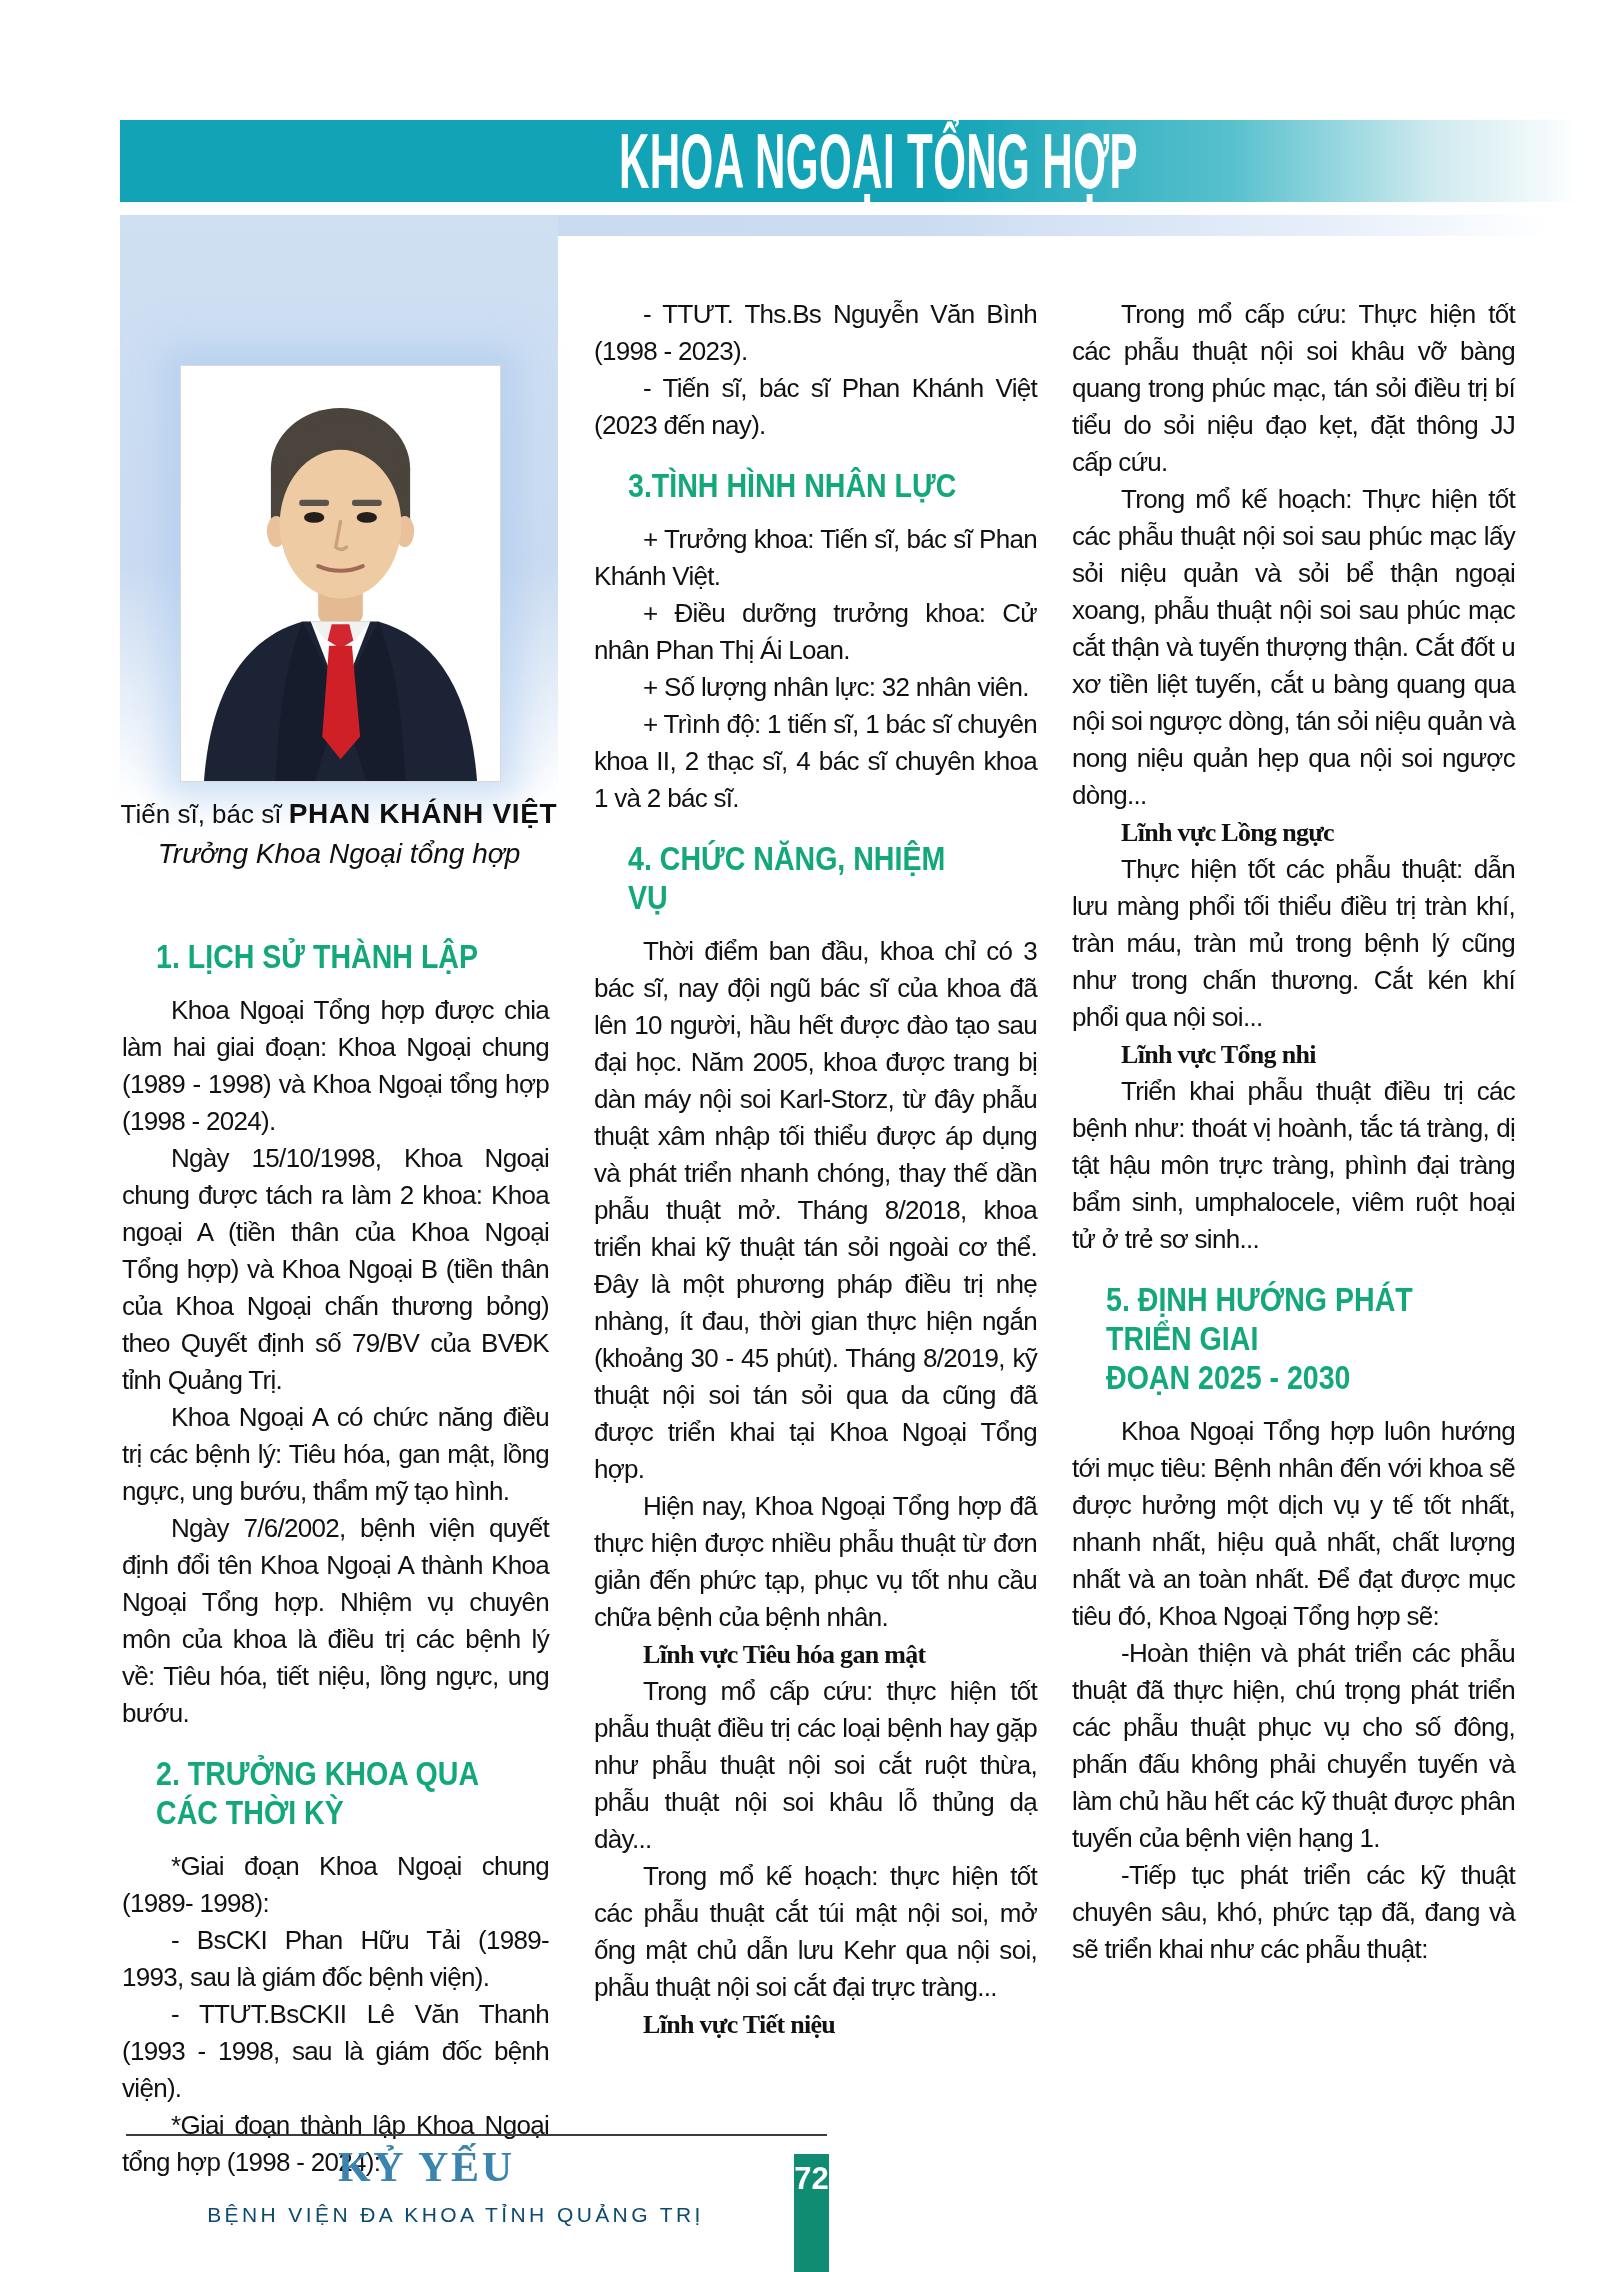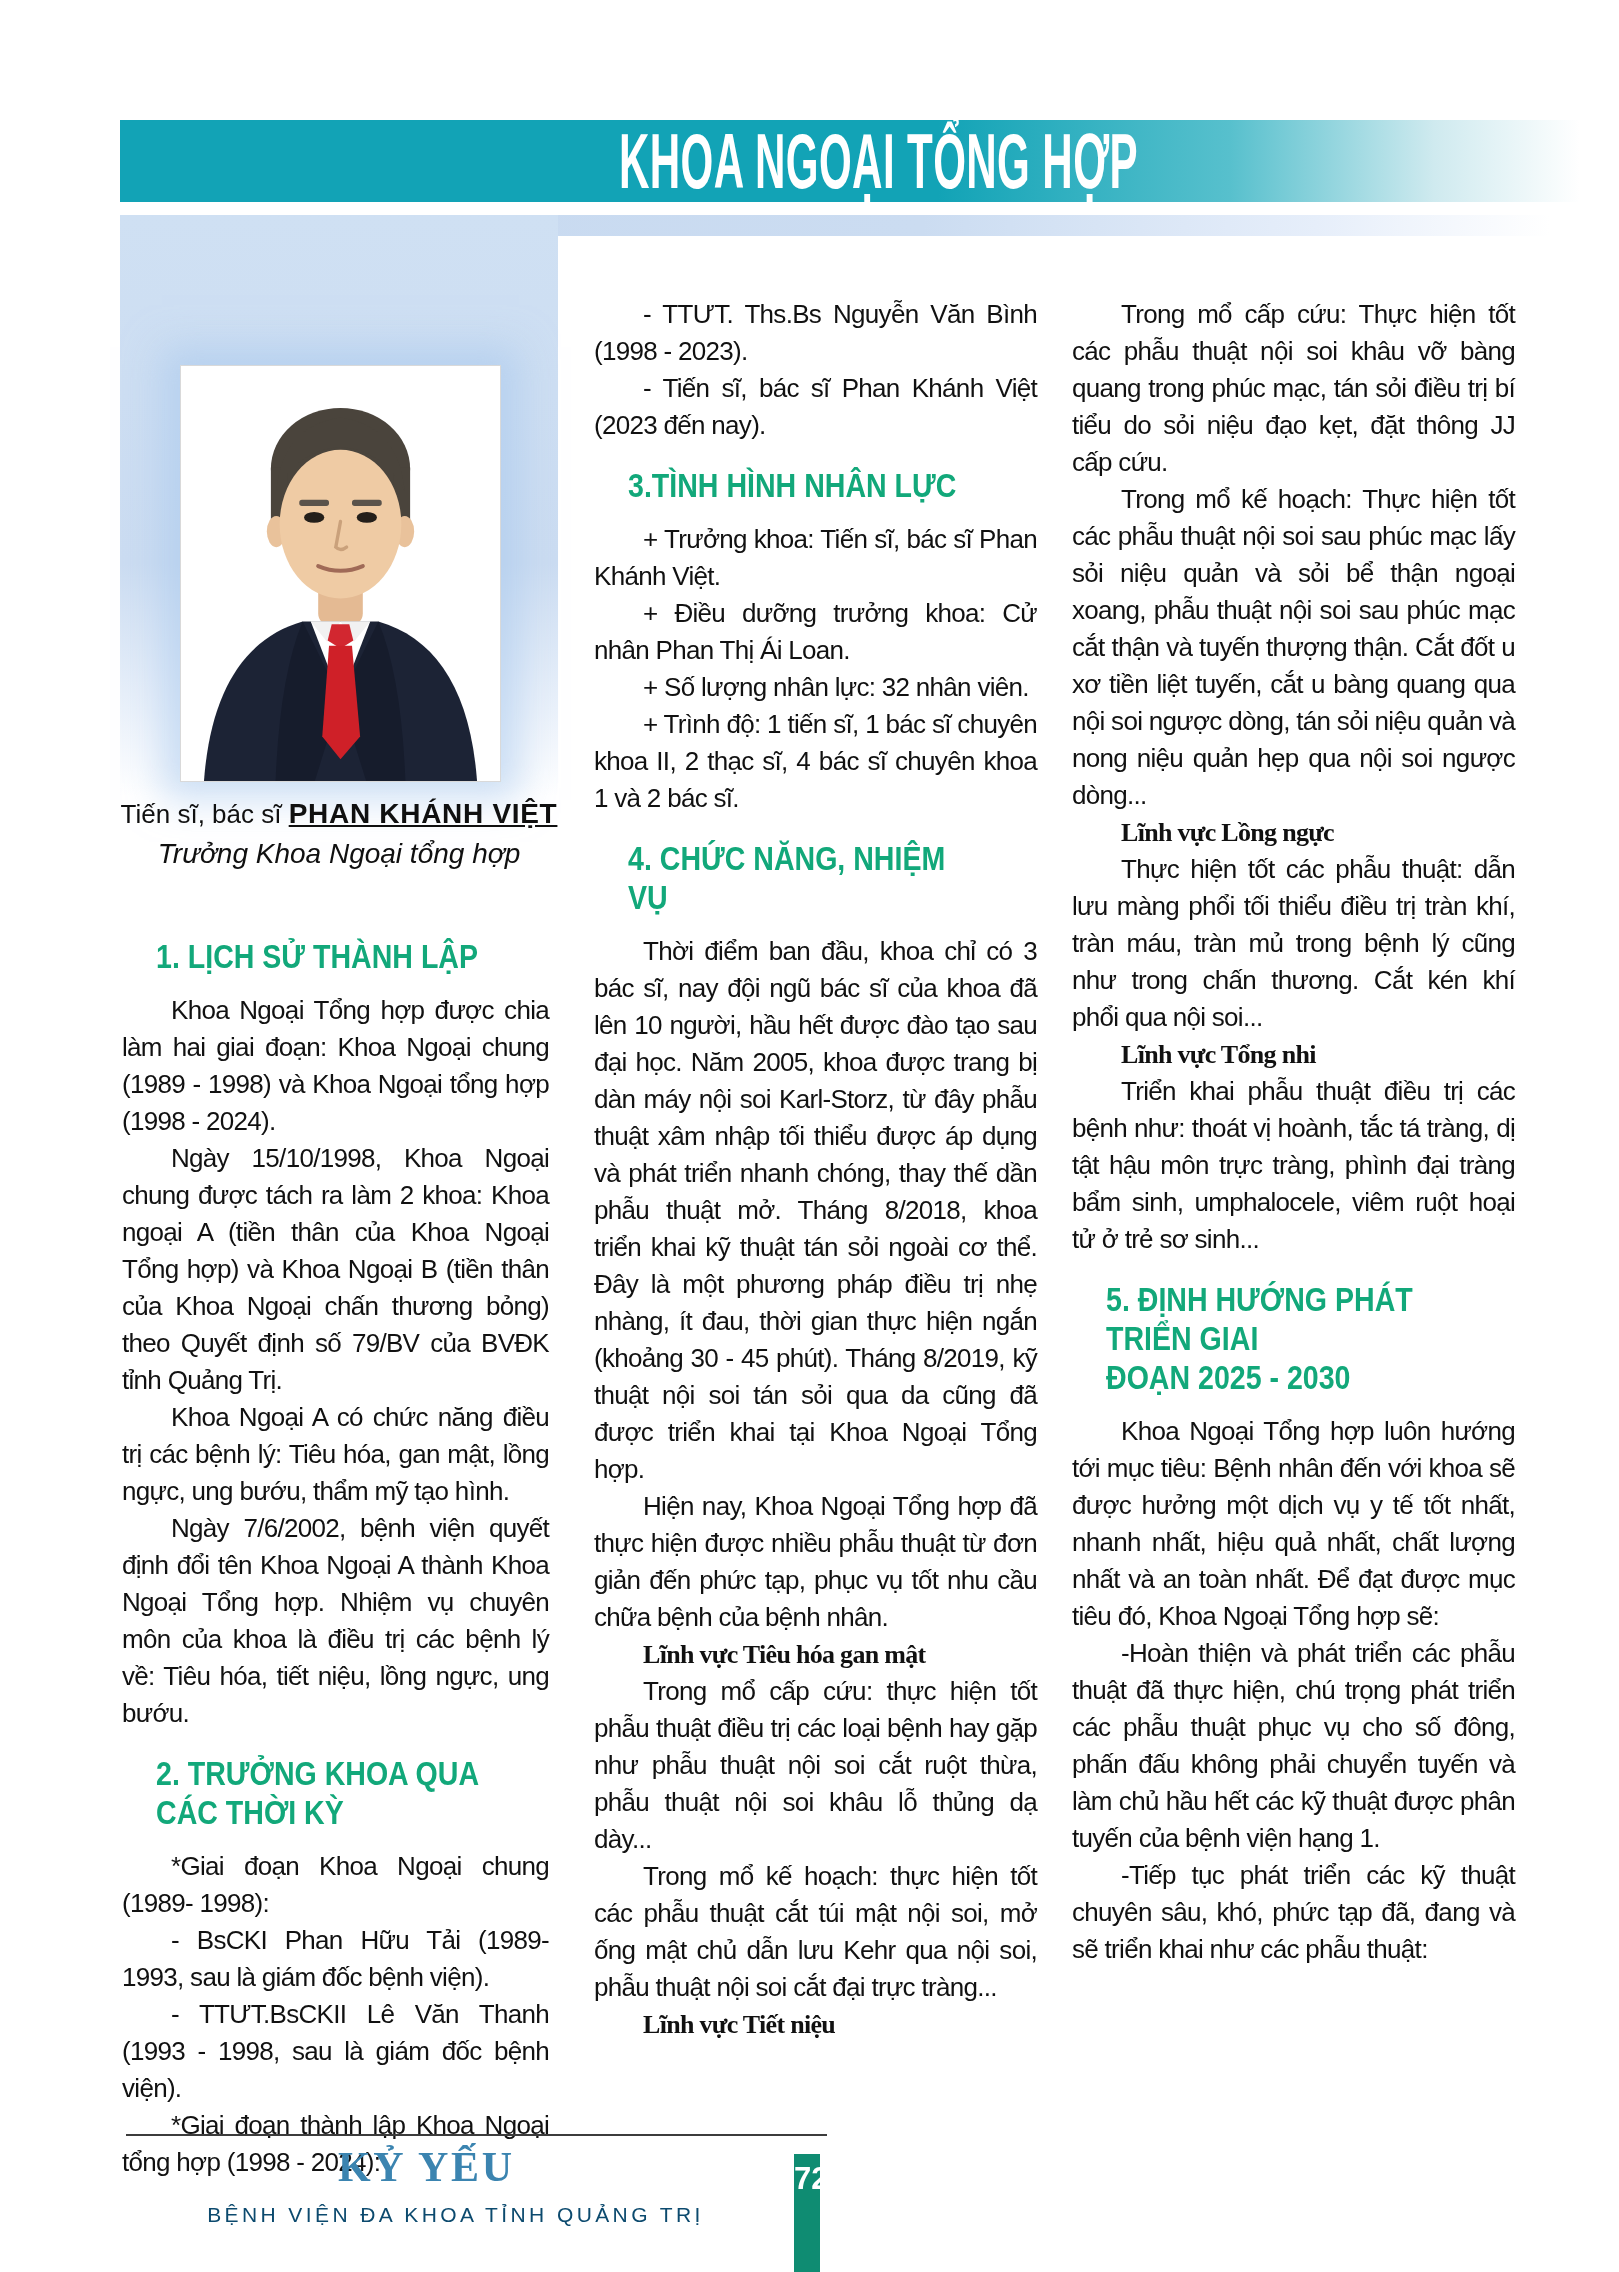--- a/index.html
+++ b/index.html
@@ -43,21 +43,21 @@
     background:#ffffff;
     border:0.7px solid #d9d9d9;
     box-shadow:0 0 35px 17.6px rgba(165,198,236,0.55);
   }
   #photo-frame svg{display:block;width:100%;height:100%;}
   #caption{
     position:absolute;left:116px;top:794px;width:446px;
     text-align:center;line-height:39px;
   }
   #caption .cap1{font-size:26px;color:#101010;}
-  #caption .cap-name{font-weight:bold;font-size:28px;letter-spacing:0.7px;text-decoration:underline;}
+  #caption .cap-name{font-weight:bold;font-size:28px;letter-spacing:0.7px;}
   #caption .cap2{font-size:28px;font-style:italic;color:#101010;}
   
   .col{position:absolute;font-size:26px;line-height:37px;letter-spacing:-0.7px;}
   #col1{left:122px;top:915px;width:427px;}
   #col2{left:594px;top:296px;width:443px;}
   #col3{left:1072px;top:296px;width:443px;}
   .para{margin:0;text-align:justify;text-indent:49px;}
   .subhead{font-weight:bold;text-align:left;font-family:Liberation Serif, serif;}
   .lead-italic{}
   .sec-heading{margin:21.6px 0 13.5px 0;padding-left:34px;line-height:39px;}
@@ -82,21 +82,21 @@
     color:var(--footer-blue);
   }
   #footer-hospital{
     position:absolute;left:126px;top:2196px;width:659px;
     text-align:center;
     font-size:21px;line-height:38px;
     letter-spacing:3.4px;
     color:#0c4a6e;
   }
   #page-badge{
-    position:absolute;left:794px;top:2154px;width:26px;height:119px;
+    position:absolute;left:794px;top:2154px;width:35px;height:119px;
     background:var(--page-green);
     color:#ffffff;
     font-weight:bold;font-size:31px;
     text-align:center;
     box-sizing:border-box;
     padding-top:6.8px;
   }
 </style>
 </head>
 <body>

